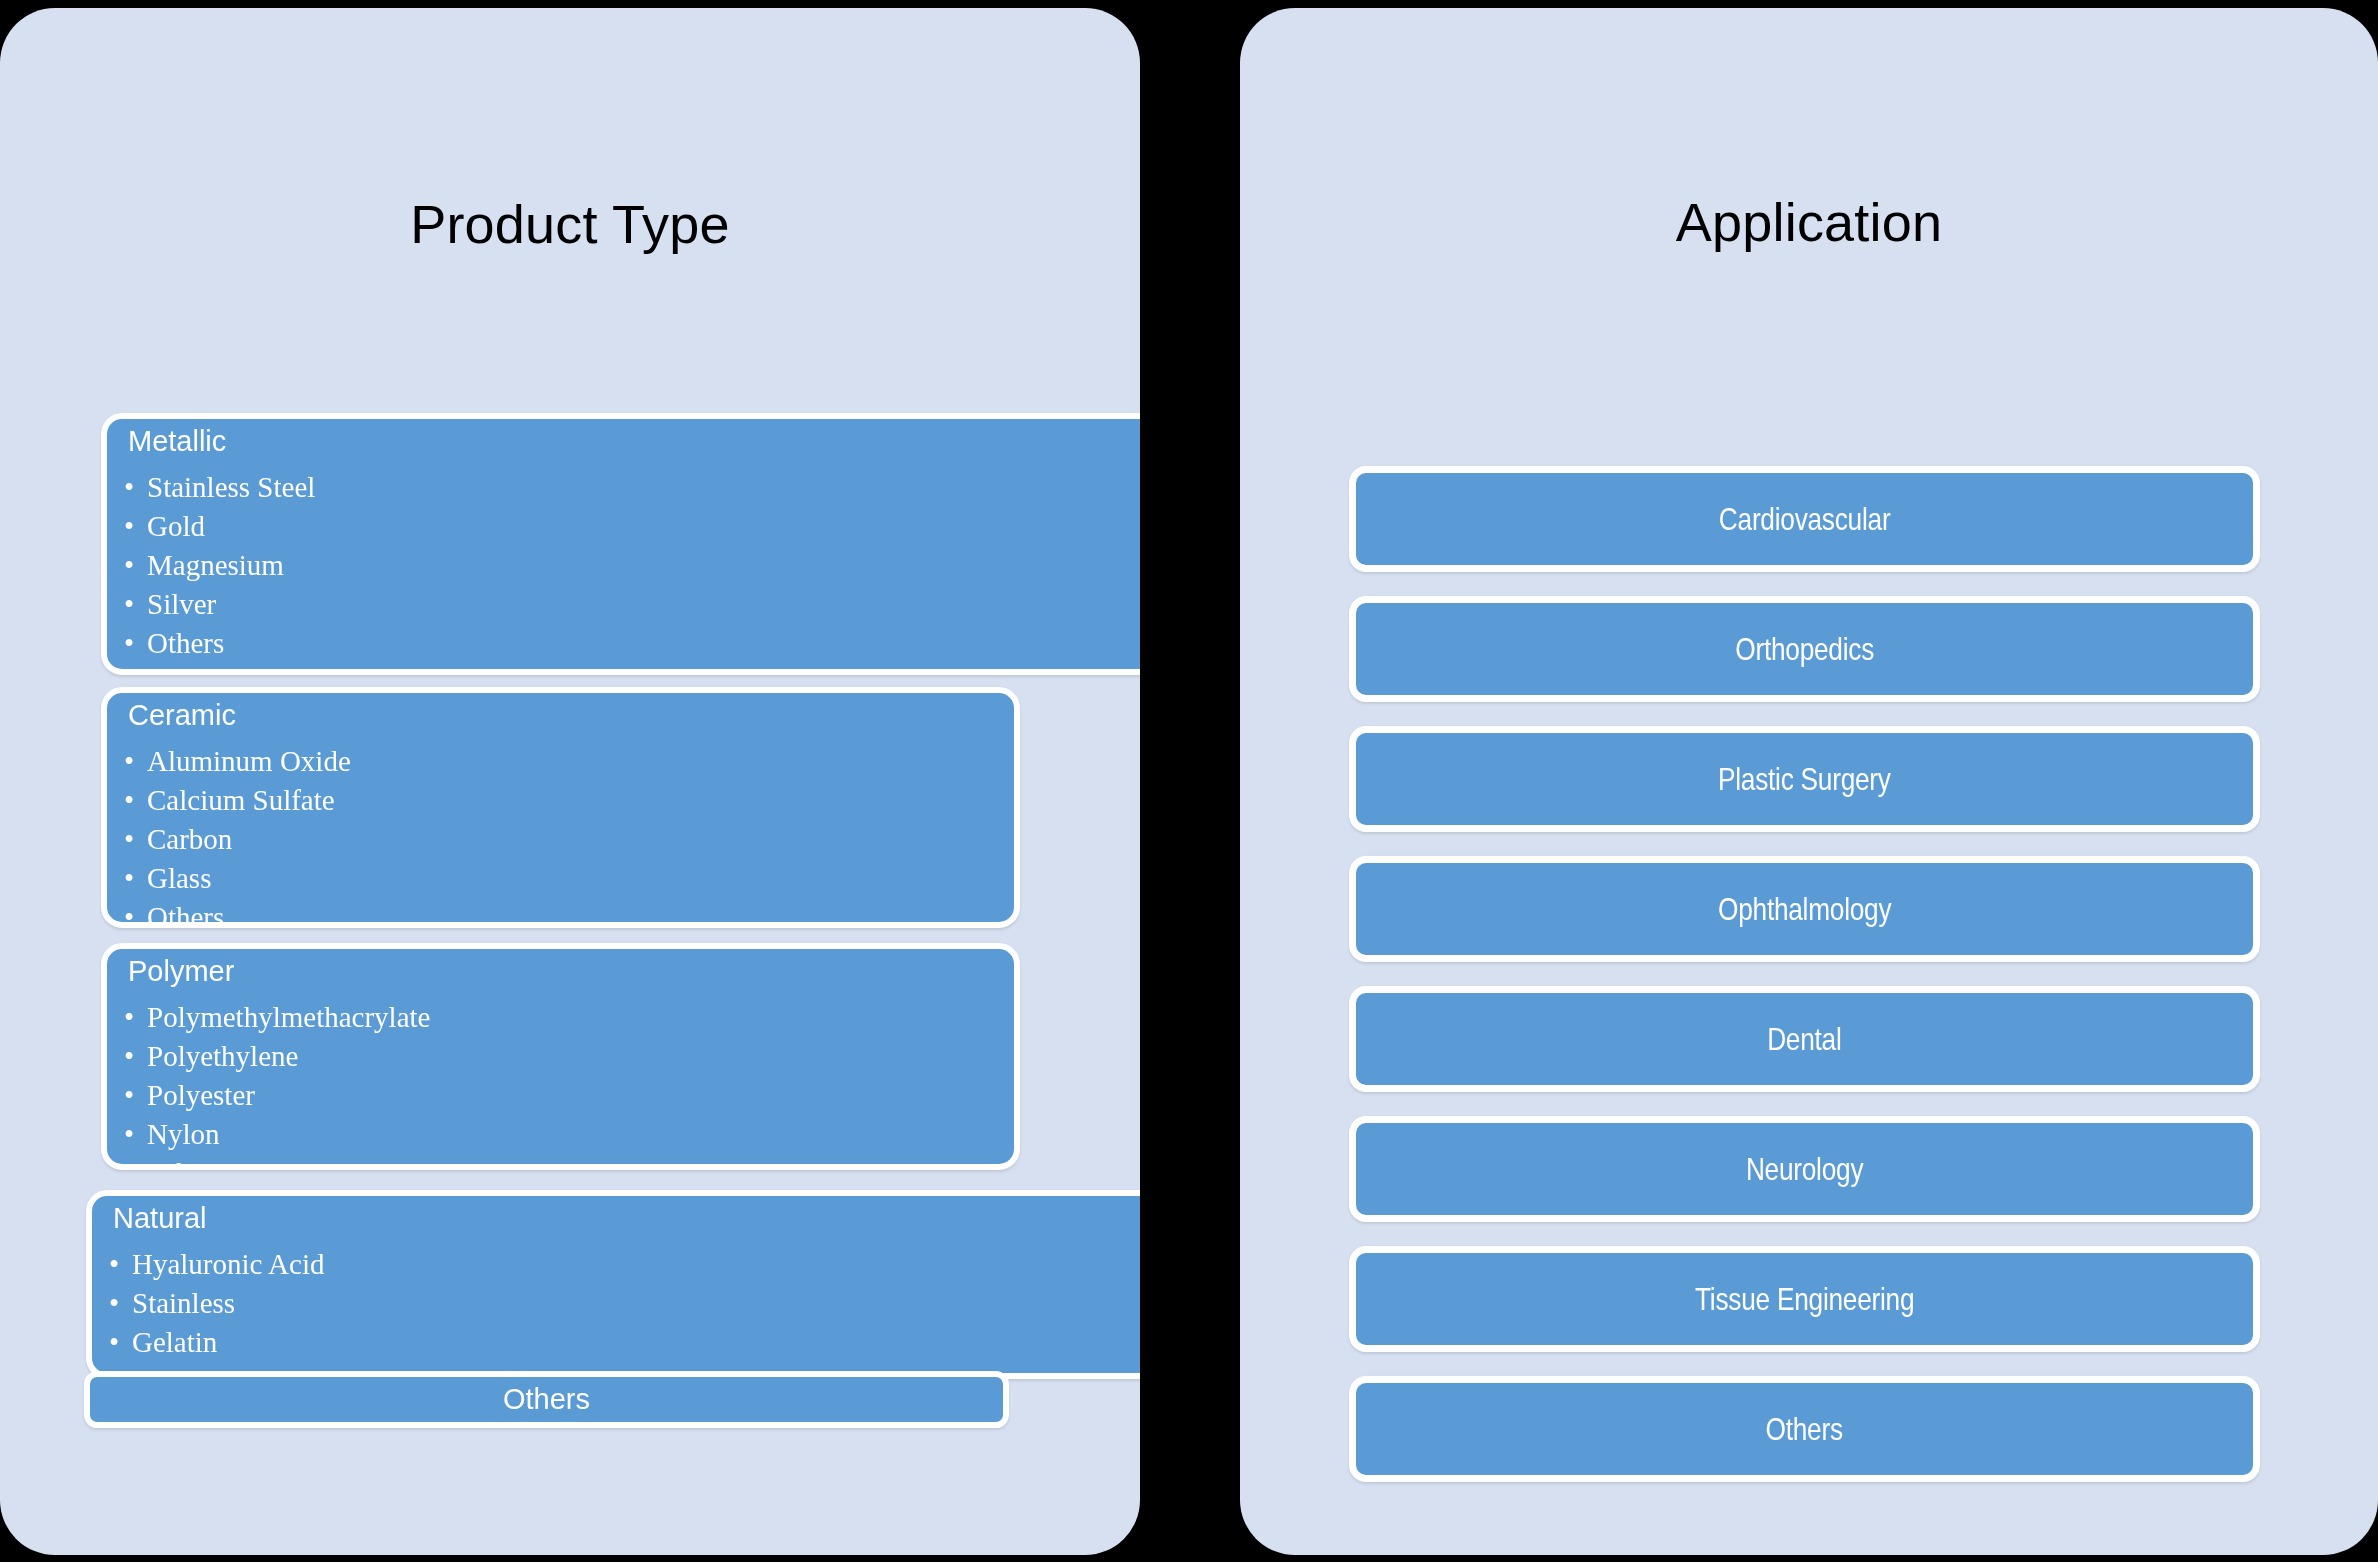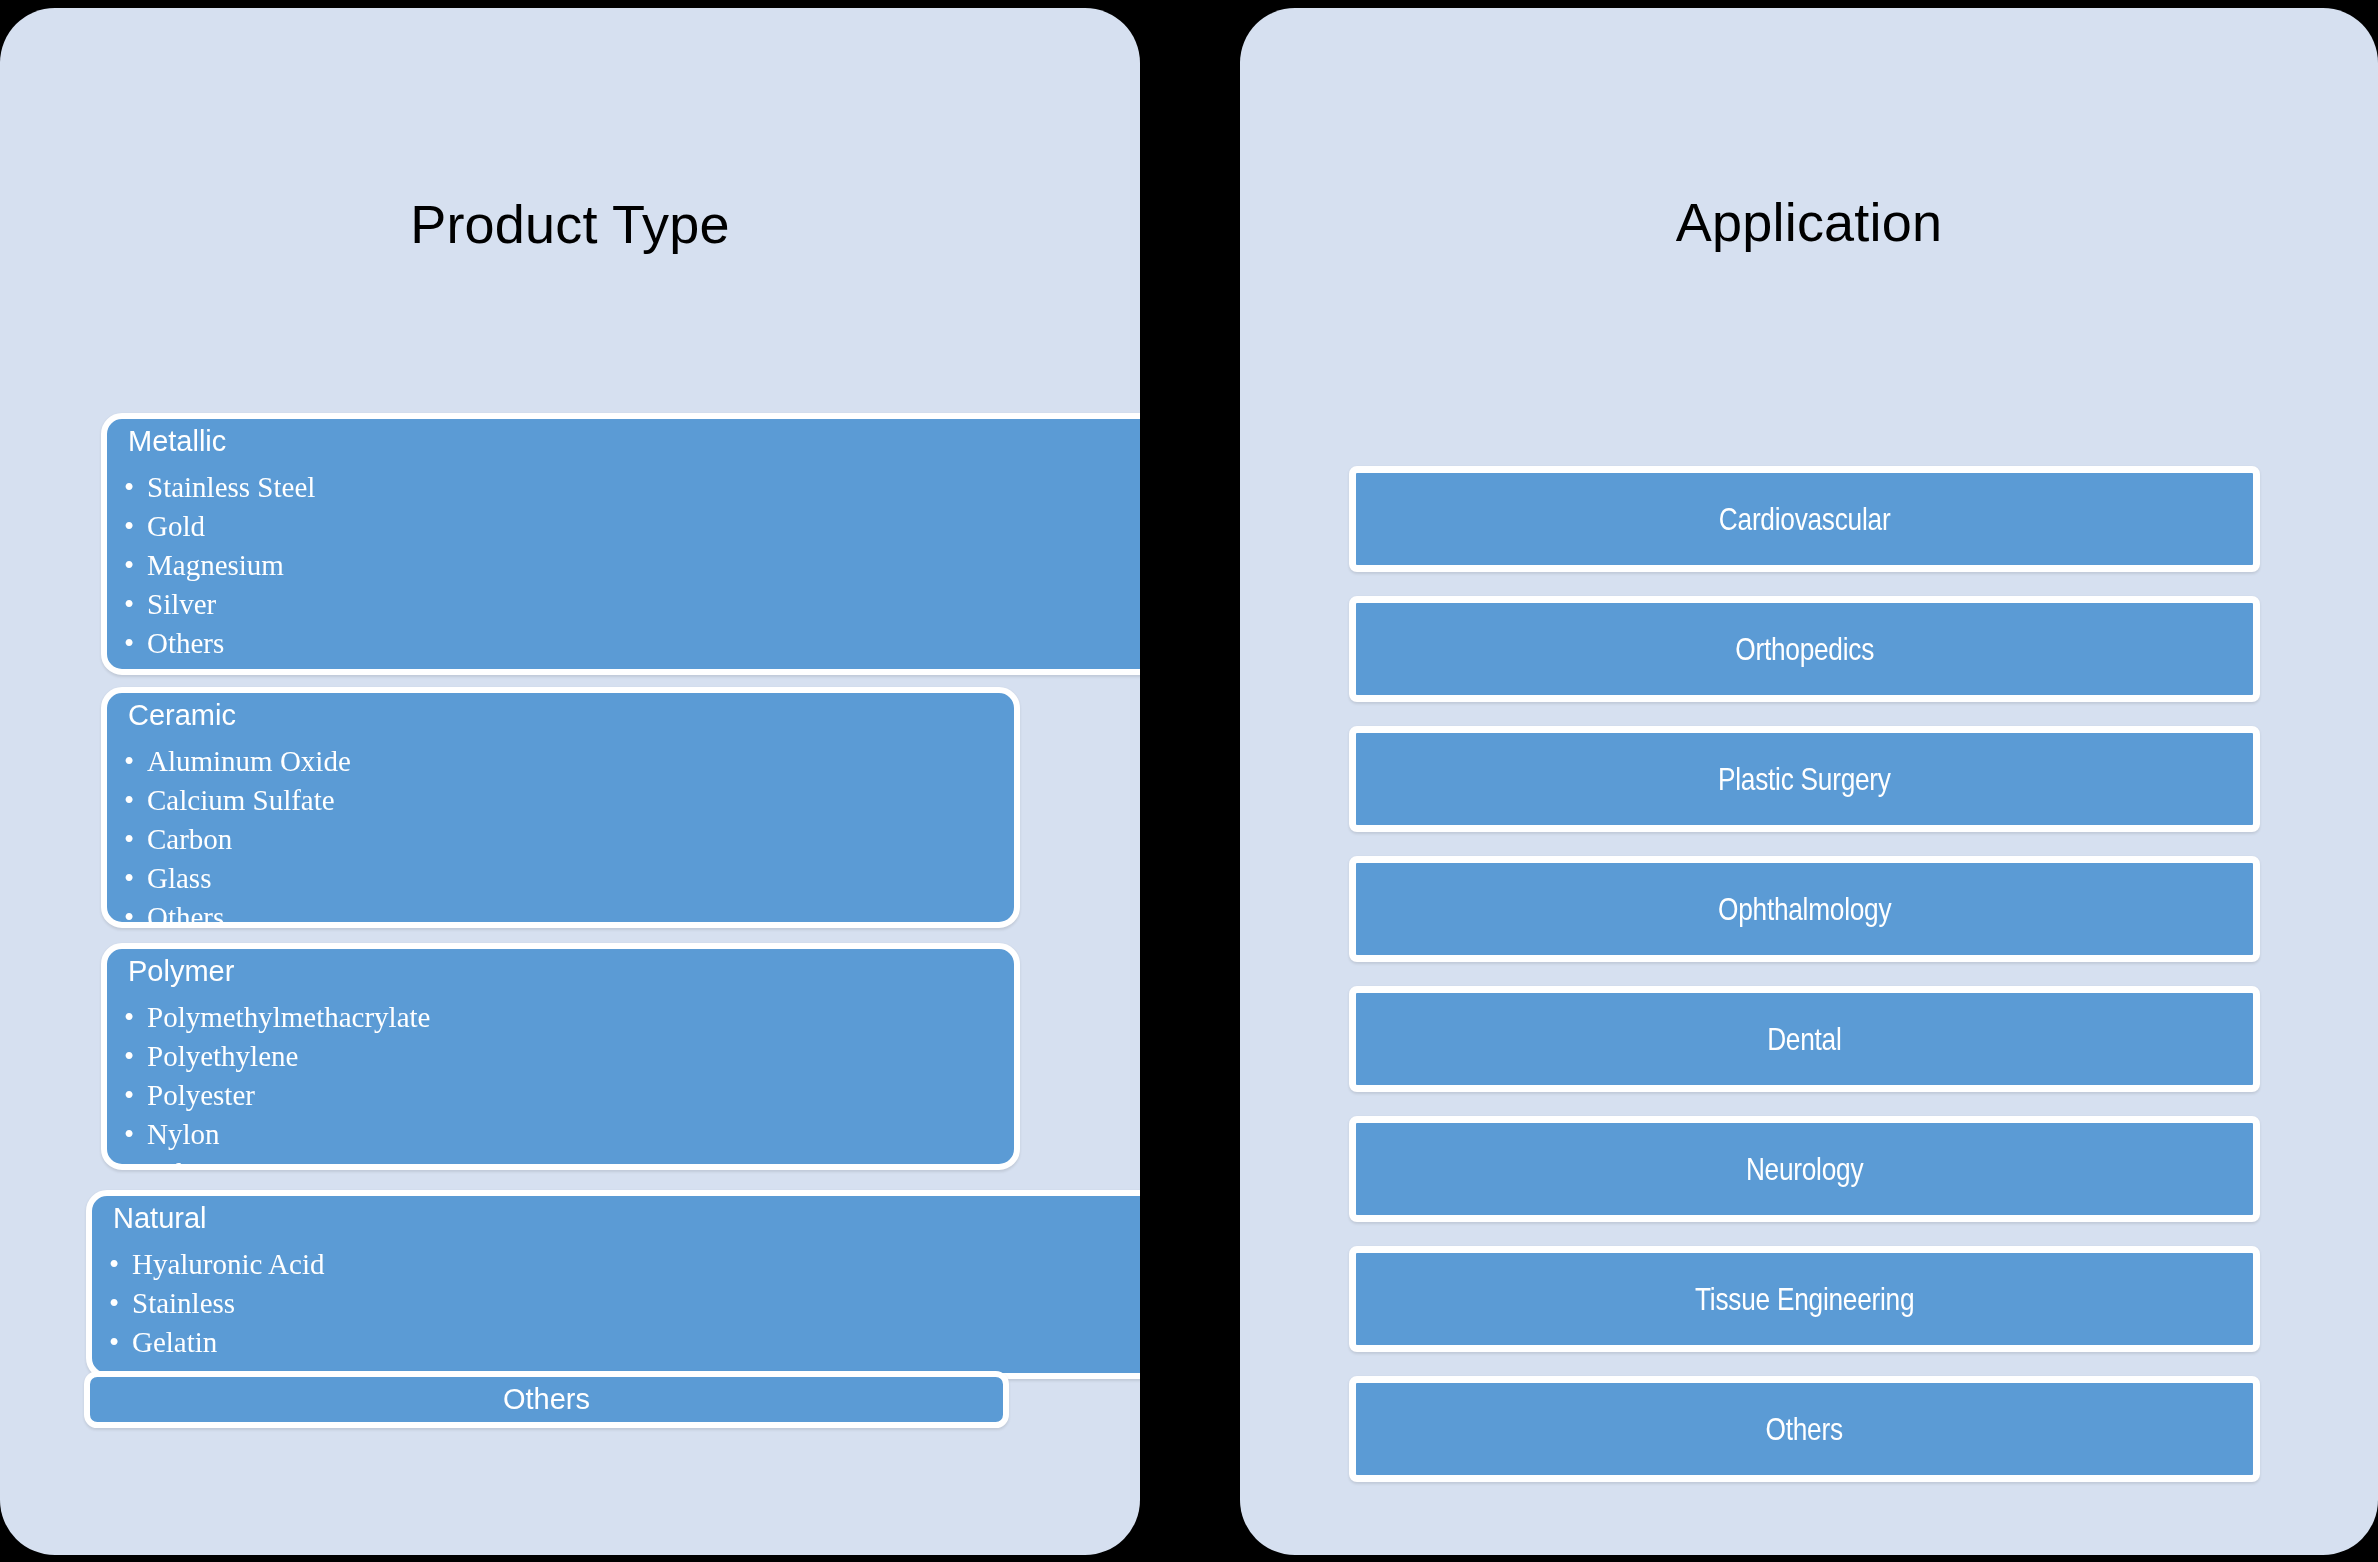--- a/index.html
+++ b/index.html
@@ -134,21 +134,21 @@
     left: 1349px;
     top: 466px;
     width: 911px;
   }
   .app-bar {
     position: relative;
     height: 106px;
     margin-bottom: 24px;
     background: #5B9BD5;
     border: 7.6px solid #FFFFFF;
-    border-radius: 8px;
+    border-radius: 17px;
     box-sizing: border-box;
     display: flex;
     align-items: center;
     justify-content: center;
     box-shadow: 0 1.9px 2.8px rgba(0,0,0,0.10);
   }
   .app-bar:last-child { margin-bottom: 0; }
   .app-bar .label {
     font-size: 32px;
     color: #FFFFFF;

